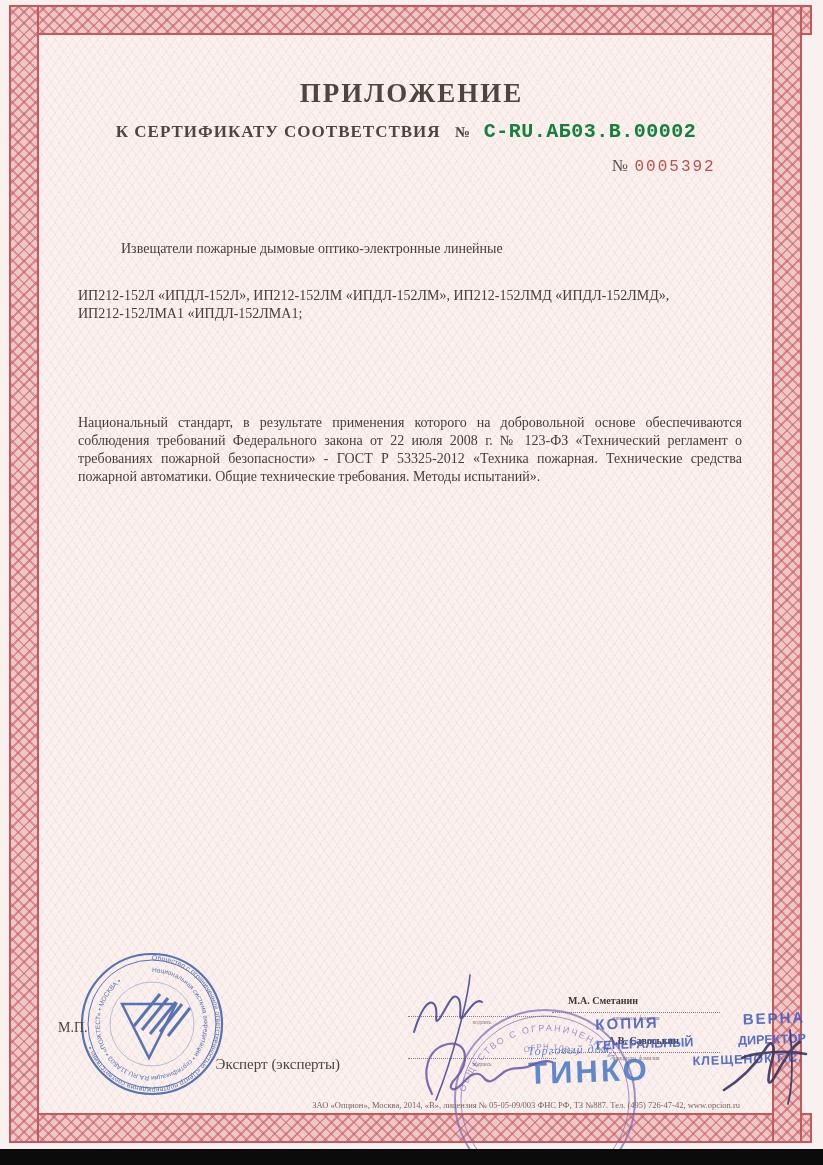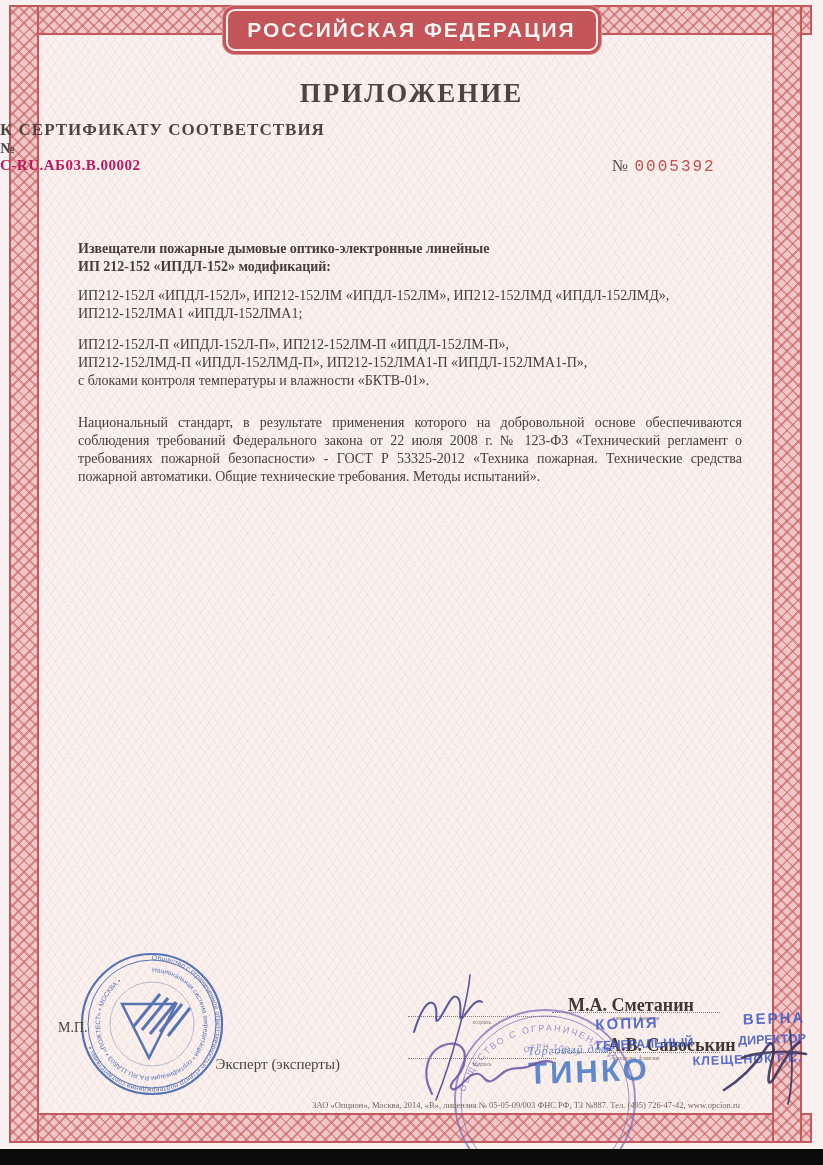--- a/index.html
+++ b/index.html
@@ -32,32 +32,32 @@
   .banner{position:absolute;top:9px;left:50%;transform:translateX(-50%);
     width:368px;height:38px;background:#c4565a;border:2px solid #fbeeec;border-radius:9px;
     box-shadow:0 0 0 3px #c4565a, 0 0 0 4px #d99193;
     display:flex;align-items:center;justify-content:center;z-index:5;}
   .banner span{font-family:"Liberation Sans", sans-serif;font-weight:bold;font-size:21px;
     letter-spacing:2px;color:#fdf4f2;text-shadow:0 0 1px rgba(120,30,30,.4);}
 
   .title{position:absolute;top:78px;left:0;width:823px;text-align:center;
     font-size:27px;font-weight:600;letter-spacing:2px;color:#4e4540;}
   .subtitle-row{position:absolute;top:120px;left:0;width:812px;display:flex;
-    justify-content:center;align-items:baseline;color:#4e4540;flex-direction:column;}
+    justify-content:center;align-items:baseline;gap:14px;color:#4e4540;}
   .subtitle-row .st{font-size:17px;font-weight:600;letter-spacing:1px;}
   .subtitle-row .no-sym{font-size:15px;font-weight:600;}
-  .subtitle-row .cert-no{font-size:15px;font-weight:700;letter-spacing:.5px;color:#be185d;}
+  .subtitle-row .cert-no{font-size:20px;font-weight:700;letter-spacing:.5px;color:#15803d;font-family:Liberation Mono, monospace;}
   .cert-type{position:absolute;top:149px;left:115px;width:460px;text-align:center;
     font-size:15px;color:#544a45;}
   .form-no{position:absolute;top:156px;left:612px;width:185px;font-size:17px;letter-spacing:1px;}
   .form-no .sym{color:#5a4f4b;}
   .form-no .digits{color:#c0504e;font-family:"Liberation Mono", monospace;font-size:16px;letter-spacing:2px;}
 
   .bodytext{position:absolute;left:78px;width:664px;font-size:14px;line-height:18px;color:#463d39;}
-  .bold{font-weight:bold;}
+  .bold{font-weight:normal;margin-left:43px;}
   .p-head{top:240px;}
   .p-1{top:287px;}
   .p-2{top:336px;}
   .p-3{top:414px;text-align:justify;}
 
   
   .mp{position:absolute;left:58px;top:1020px;font-size:14px;color:#4e4540;}
   .sig-label-1{position:absolute;left:140px;top:1000px;width:270px;text-align:center;
     font-size:12.5px;color:#4e4540;line-height:16px;}
   .sig-label-2{position:absolute;left:160px;top:1056px;width:180px;text-align:right;
@@ -65,21 +65,21 @@
   .dotline{position:absolute;border-bottom:1.2px dotted #8d7c77;}
   .dl-sign-1{left:408px;top:1016px;width:148px;}
   .dl-sign-2{left:408px;top:1058px;width:148px;}
   .dl-name-1{left:552px;top:1012px;width:168px;}
   .dl-name-2{left:552px;top:1052px;width:168px;}
   .microcap{position:absolute;font-size:5.5px;color:#8d7c77;width:148px;text-align:center;}
   .cap-sign-1{left:408px;top:1019px;}
   .cap-sign-2{left:408px;top:1061px;}
   .cap-name-1{left:562px;top:1015px;}
   .cap-name-2{left:562px;top:1055px;}
-  .name{position:absolute;font-size:18px;font-weight:bold;color:#3f3733;}
+  .name{position:absolute;font-size:10px;font-weight:bold;color:#3f3733;}
   .name-1{left:568px;top:995px;}
   .name-2{left:568px;top:1035px;margin-left:40px;}
 
   
   .stamp-left{position:absolute;left:76px;top:948px;opacity:.85;}
   
   .stamp-purple{position:absolute;left:445px;top:995px;opacity:.70;}
   
   .tinko{position:absolute;left:528px;top:1042px;color:rgba(62,114,197,.82);
     transform:rotate(-2deg);z-index:3;}
@@ -103,53 +103,44 @@
 
 <div class="scan">
 
   <div class="inner-bg"></div>
 
   <div class="band band-top"></div>
   <div class="band band-bottom"></div>
   <div class="band band-left"></div>
   <div class="band band-right"></div>
 
-  <div class="banner">
-    <span>РОССИЙСКАЯ ФЕДЕРАЦИЯ</span>
-  </div>
 
   <div class="title">ПРИЛОЖЕНИЕ</div>
 
   <div class="subtitle-row">
     <span class="st">К СЕРТИФИКАТУ СООТВЕТСТВИЯ</span>
     <span class="no-sym">№</span>
     <span class="cert-no">C-RU.АБ03.В.00002</span>
   </div>
 
 
   <div class="form-no">
     <span class="sym">№</span>
     <span class="digits">0005392</span>
   </div>
 
   <div class="bodytext p-head bold">
     <div>Извещатели пожарные дымовые оптико-электронные линейные</div>
-    <div>ИП 212-152 «ИПДЛ-152» модификаций:</div>
   </div>
 
   <div class="bodytext p-1">
     <div>ИП212-152Л «ИПДЛ-152Л», ИП212-152ЛМ «ИПДЛ-152ЛМ», ИП212-152ЛМД «ИПДЛ-152ЛМД»,</div>
     <div>ИП212-152ЛМА1 «ИПДЛ-152ЛМА1;</div>
   </div>
 
-  <div class="bodytext p-2">
-    <div>ИП212-152Л-П «ИПДЛ-152Л-П», ИП212-152ЛМ-П «ИПДЛ-152ЛМ-П»,</div>
-    <div>ИП212-152ЛМД-П «ИПДЛ-152ЛМД-П», ИП212-152ЛМА1-П «ИПДЛ-152ЛМА1-П»,</div>
-    <div>с блоками контроля температуры и влажности «БКТВ-01».</div>
-  </div>
 
   <div class="bodytext p-3">Национальный стандарт, в результате применения которого на добровольной основе обеспечиваются соблюдения требований Федерального закона от 22 июля 2008 г. № 123-ФЗ «Технический регламент о требованиях пожарной безопасности» - ГОСТ Р 53325-2012 «Техника пожарная. Технические средства пожарной автоматики. Общие технические требования. Методы испытаний».</div>
 
   <svg class="stamp-left" width="152" height="152" viewBox="0 0 152 152">
     <defs>
       <path id="lc-outer" d="M 76,12 A 64,64 0 1 1 75.9,12"></path>
       <path id="lc-inner" d="M 76,24 A 52,52 0 1 1 75.9,24"></path>
     </defs>
     <circle cx="76" cy="76" r="70" fill="none" stroke="#3b5ea9" stroke-width="2.2"></circle>
     <circle cx="76" cy="76" r="64" fill="none" stroke="#3b5ea9" stroke-width="1"></circle>

